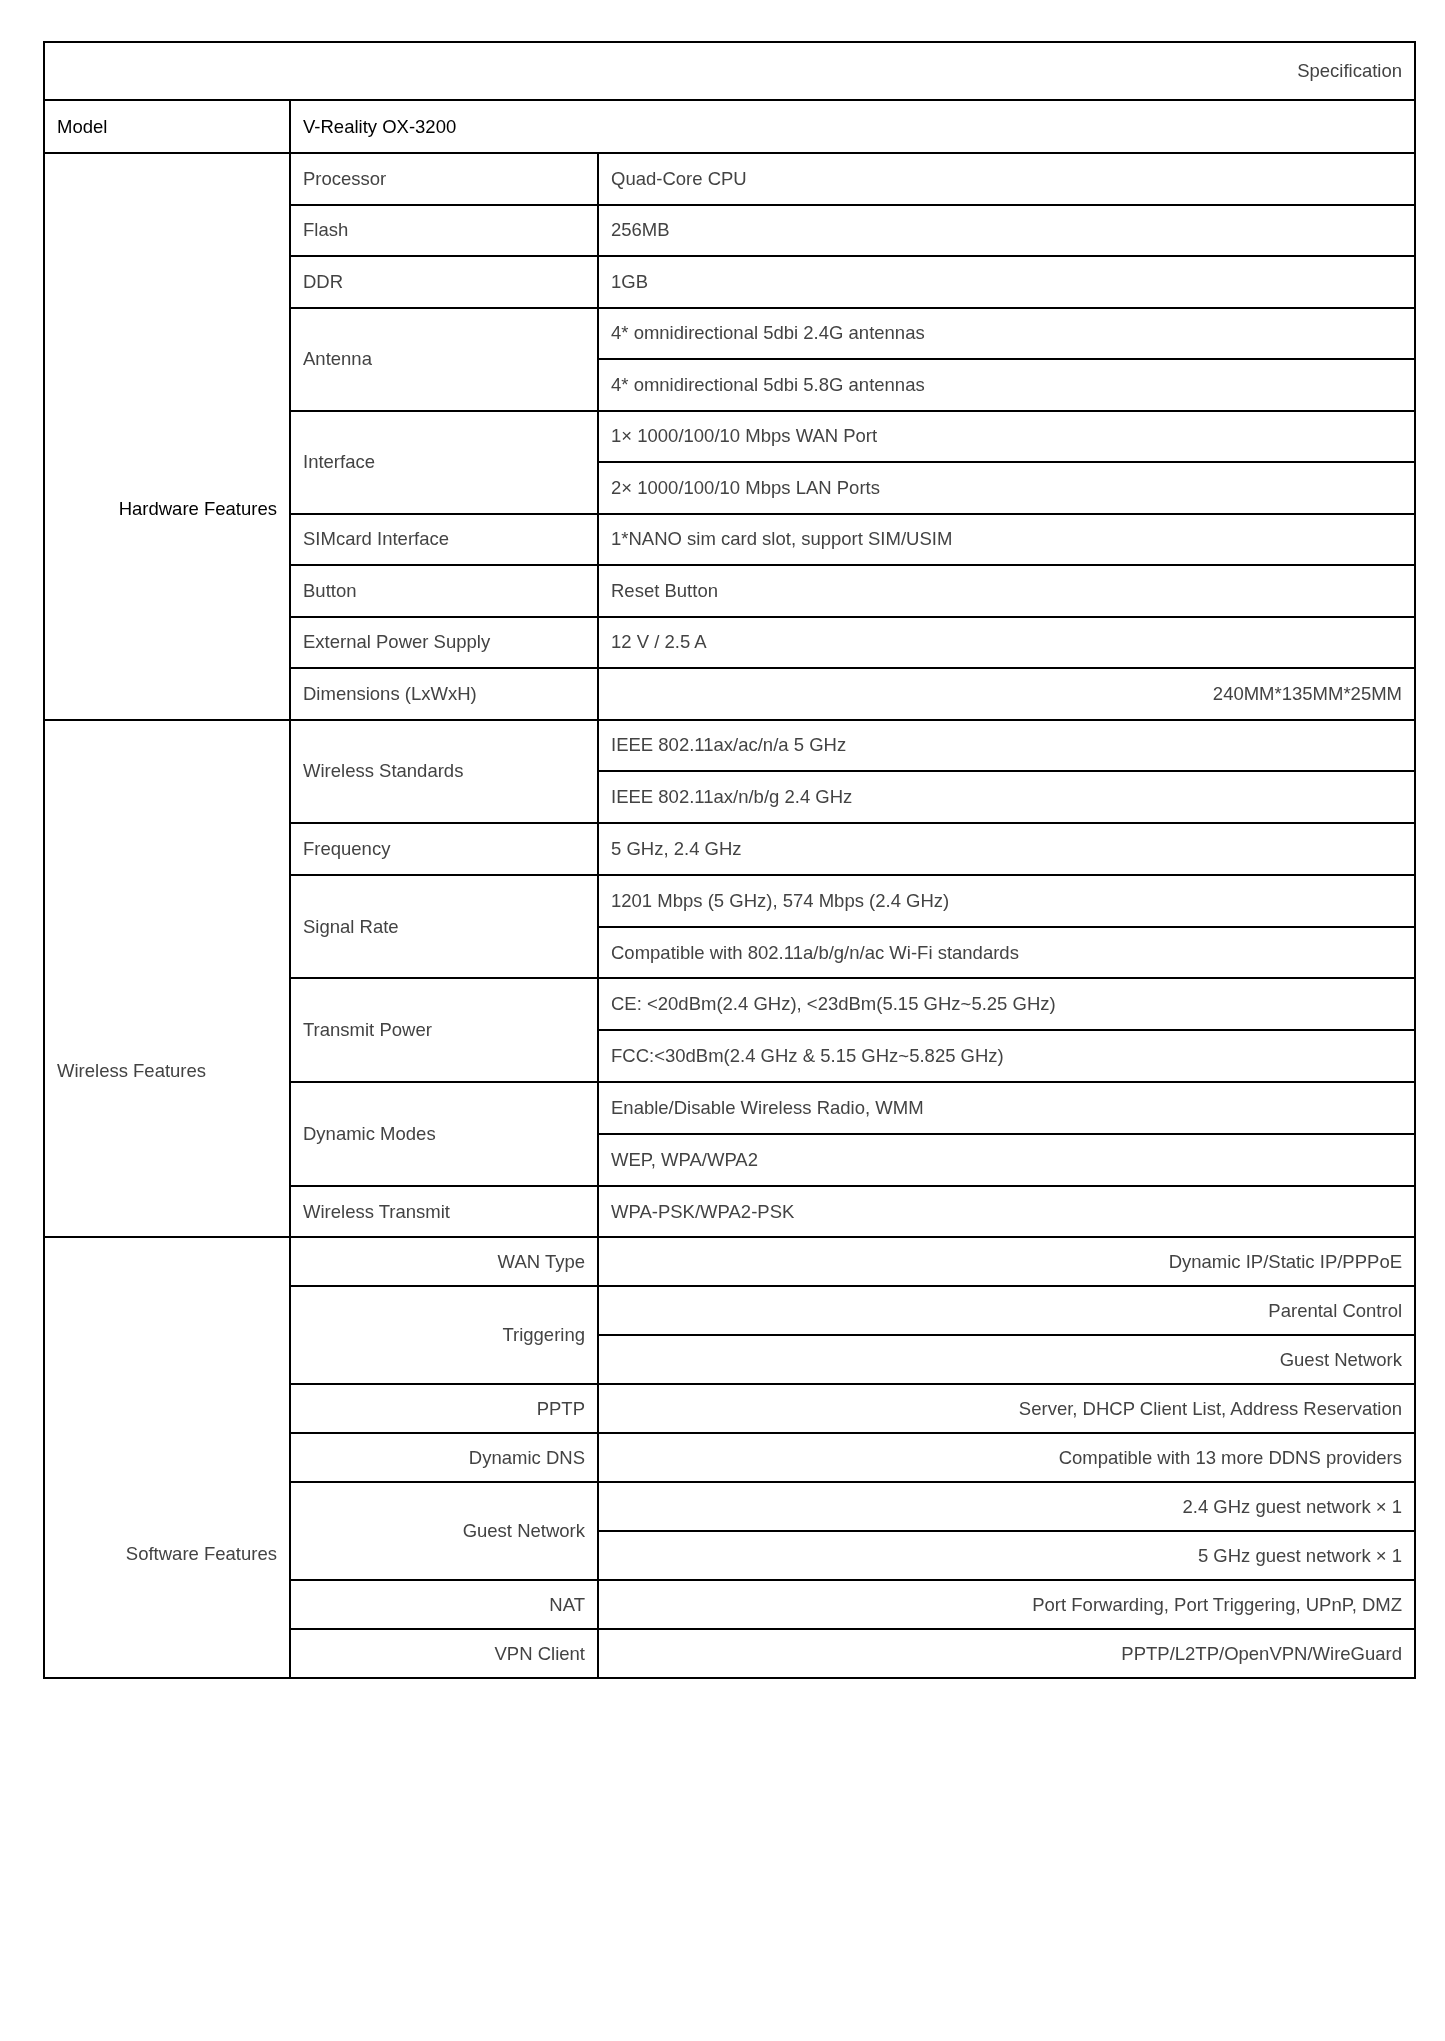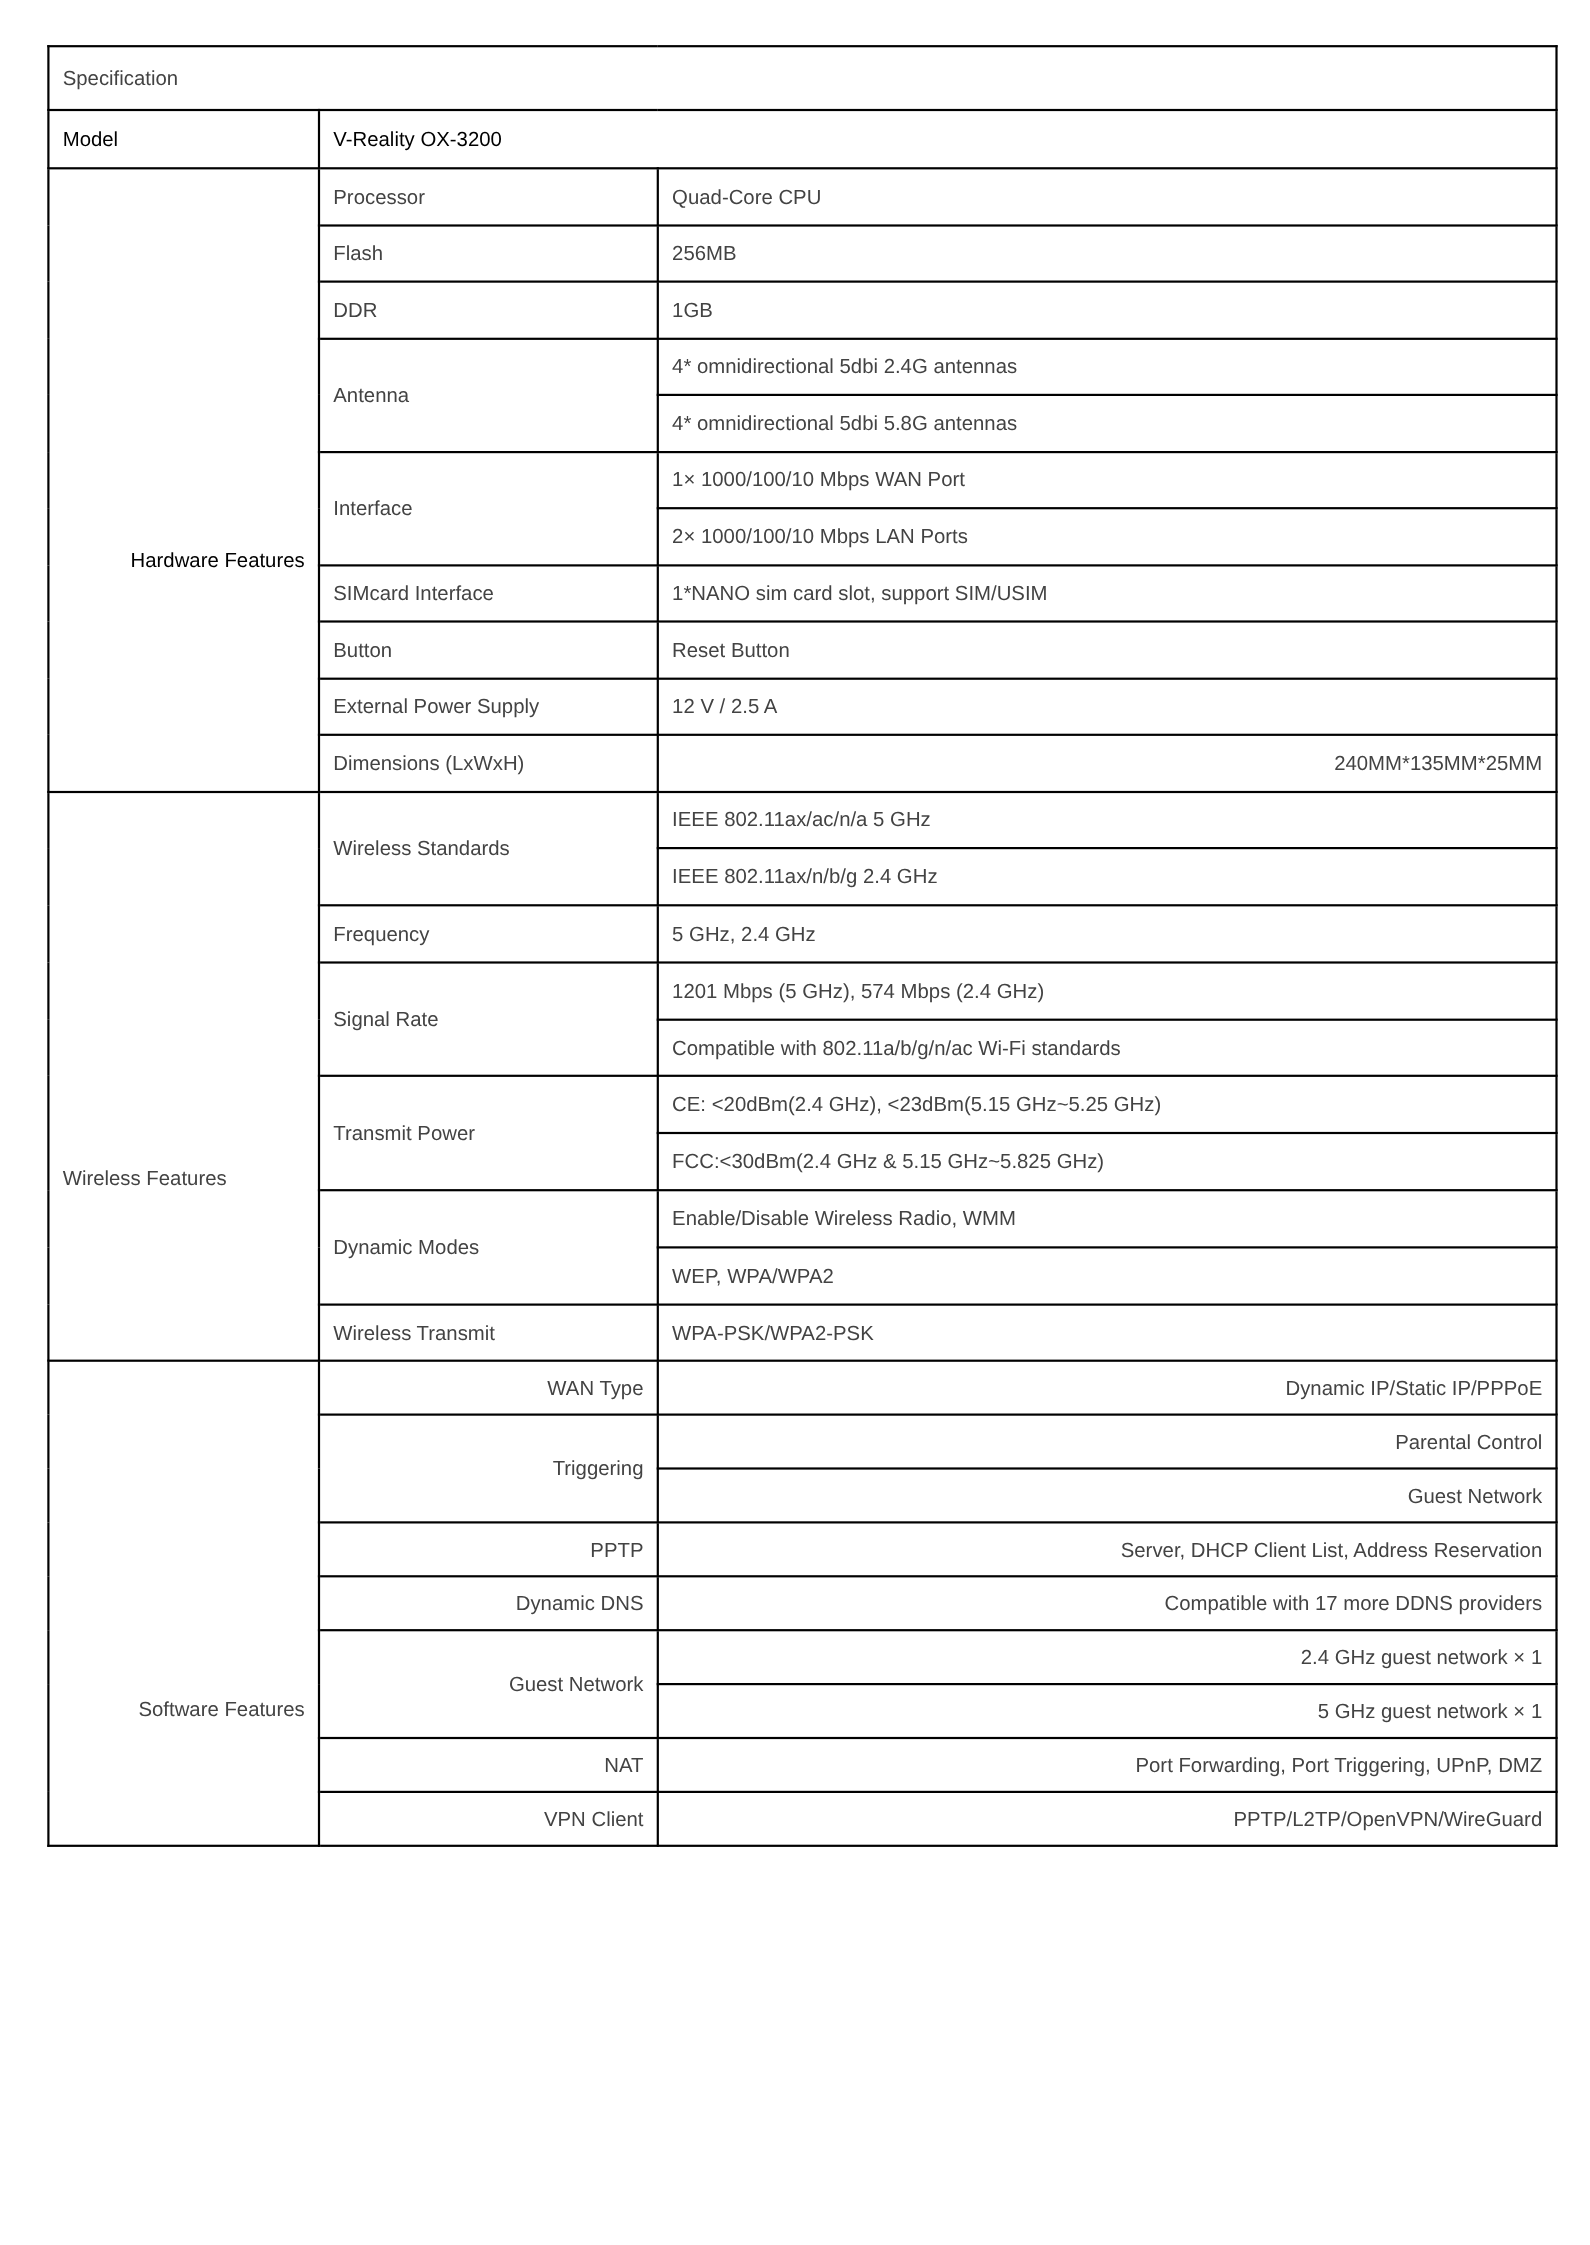--- a/index.html
+++ b/index.html
@@ -15,21 +15,21 @@
       padding: 0 12px;
       font-size: 18.5px;
       color: #434343;
       vertical-align: middle;
       white-space: nowrap;
     }
     col.c1 { width: 246px; }
     col.c2 { width: 308px; }
     col.c3 { width: 817px; }
     td.title {
-      text-align: left; font-size: 28px; color: #000; height: 56px;
+      text-align: right; font-size: 28px; color: #000; height: 56px;
     }
     tr.model td { height: 51px; color: #000; }
     tr.hw td { height: 49.5px; }
     tr.wl td { height: 49.8px; }
     tr.sw td { height: 47px; text-align: right; }
     td.cat { color: #434343; vertical-align: top; }
     td.cat.black { color: #000; }
     td.cat .lbl { display: block; }
     td.cat.hw .lbl { padding-top: 146px; }
     td.cat.wl .lbl { padding-top: 185px; }
@@ -151,21 +151,21 @@
         </tr>
         <tr class="sw">
           <td>Guest Network</td>
         </tr>
         <tr class="sw">
           <td rowspan="1">PPTP</td>
           <td>Server, DHCP Client List, Address Reservation</td>
         </tr>
         <tr class="sw">
           <td rowspan="1">Dynamic DNS</td>
-          <td>Compatible with 17 more DDNS providers</td>
+          <td>Compatible with 13 more DDNS providers</td>
         </tr>
         <tr class="sw">
           <td rowspan="2">Guest Network</td>
           <td>2.4 GHz guest network × 1</td>
         </tr>
         <tr class="sw">
           <td>5 GHz guest network × 1</td>
         </tr>
         <tr class="sw">
           <td rowspan="1">NAT</td>

